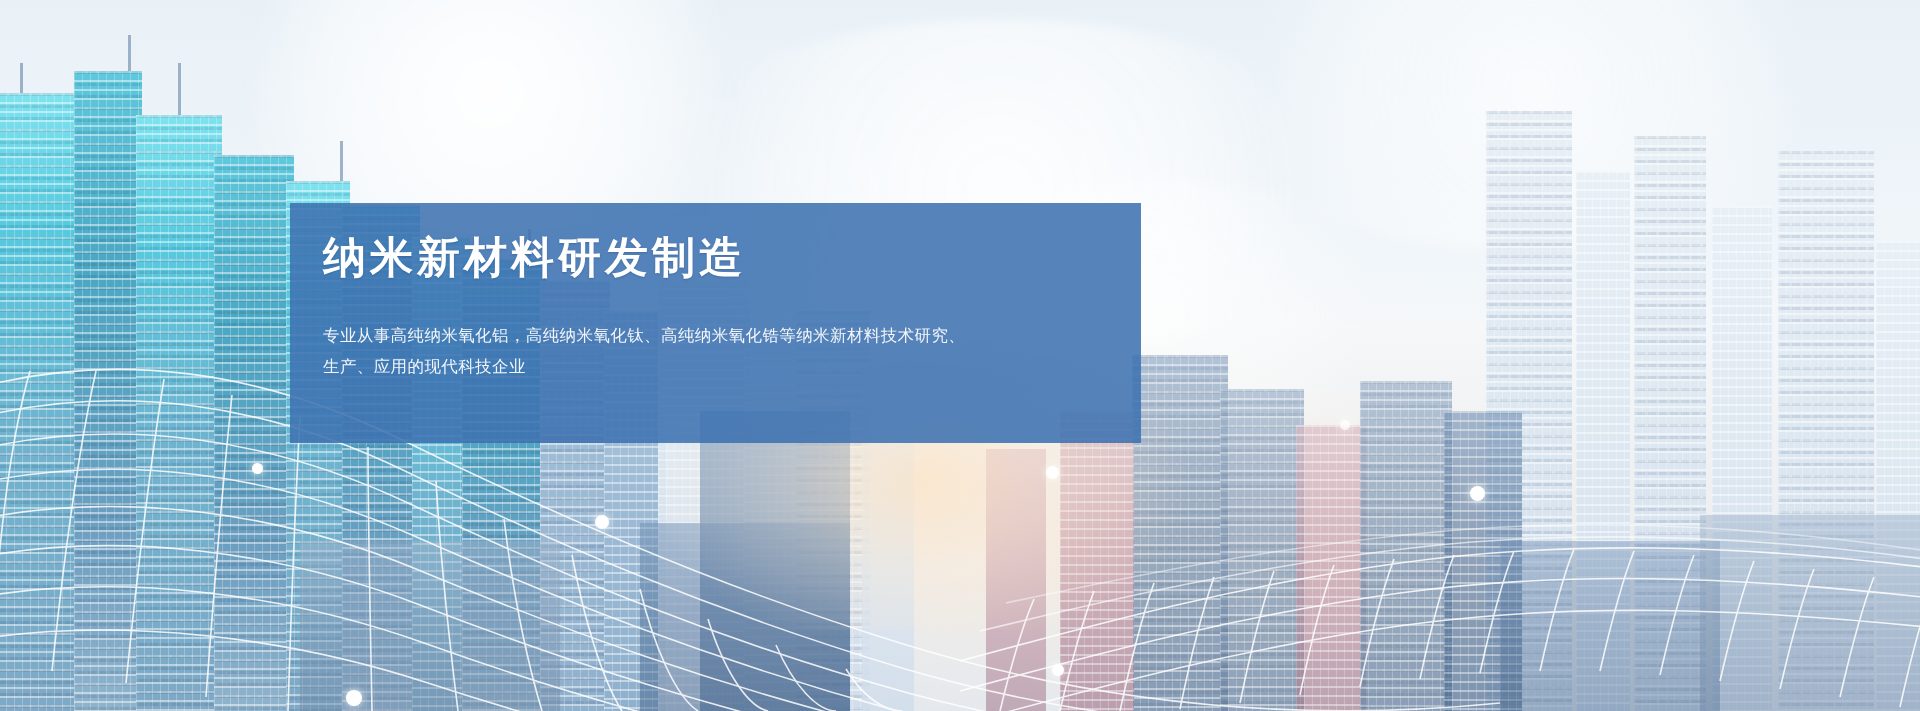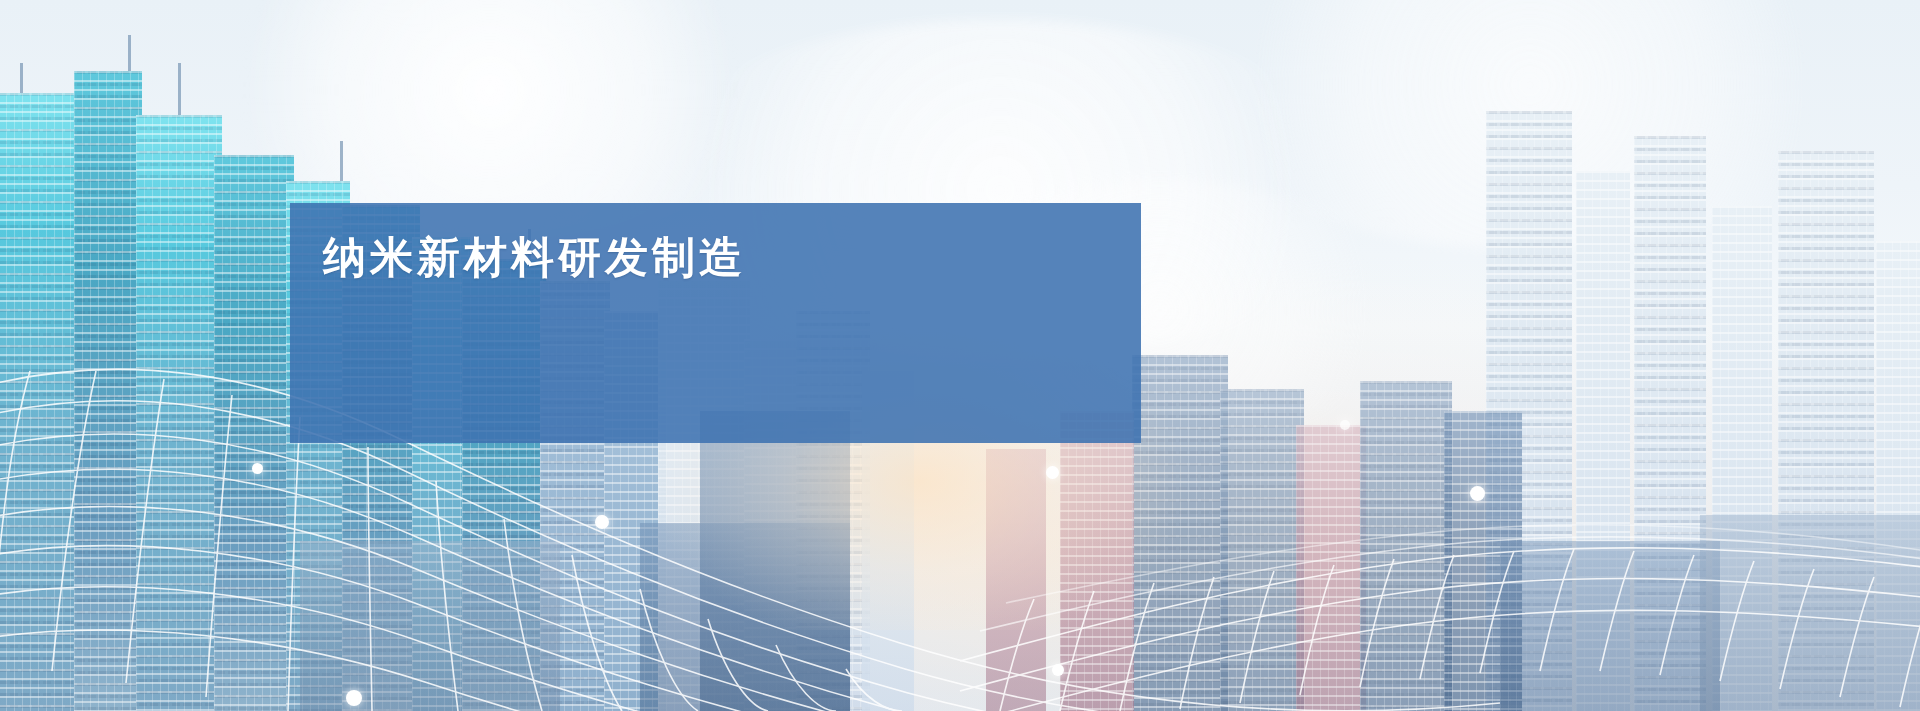--- a/index.html
+++ b/index.html
@@ -257,14 +257,18 @@
   <div class="node" style="left:346px;top:690px;width:16px;height:16px;"></div>
   <div class="node" style="left:1046px;top:466px;width:13px;height:13px;"></div>
   <div class="node" style="left:1470px;top:486px;width:15px;height:15px;"></div>
   <div class="node" style="left:1052px;top:664px;width:12px;height:12px;"></div>
   <div class="node" style="left:1340px;top:420px;width:10px;height:10px;opacity:.8;"></div>
 
   <div class="panel"></div>
 
   <div class="headline">纳米新材料研发制造</div>
 
+  <div class="subcopy">
+    <span class="ln">专业从事高纯纳米氧化铝，高纯纳米氧化钛、高纯纳米氧化锆等纳米新材料技术研究、</span>
+    <span class="ln">生产、应用的现代科技企业</span>
+  </div>
 
 </div>
 
 </body></html>

